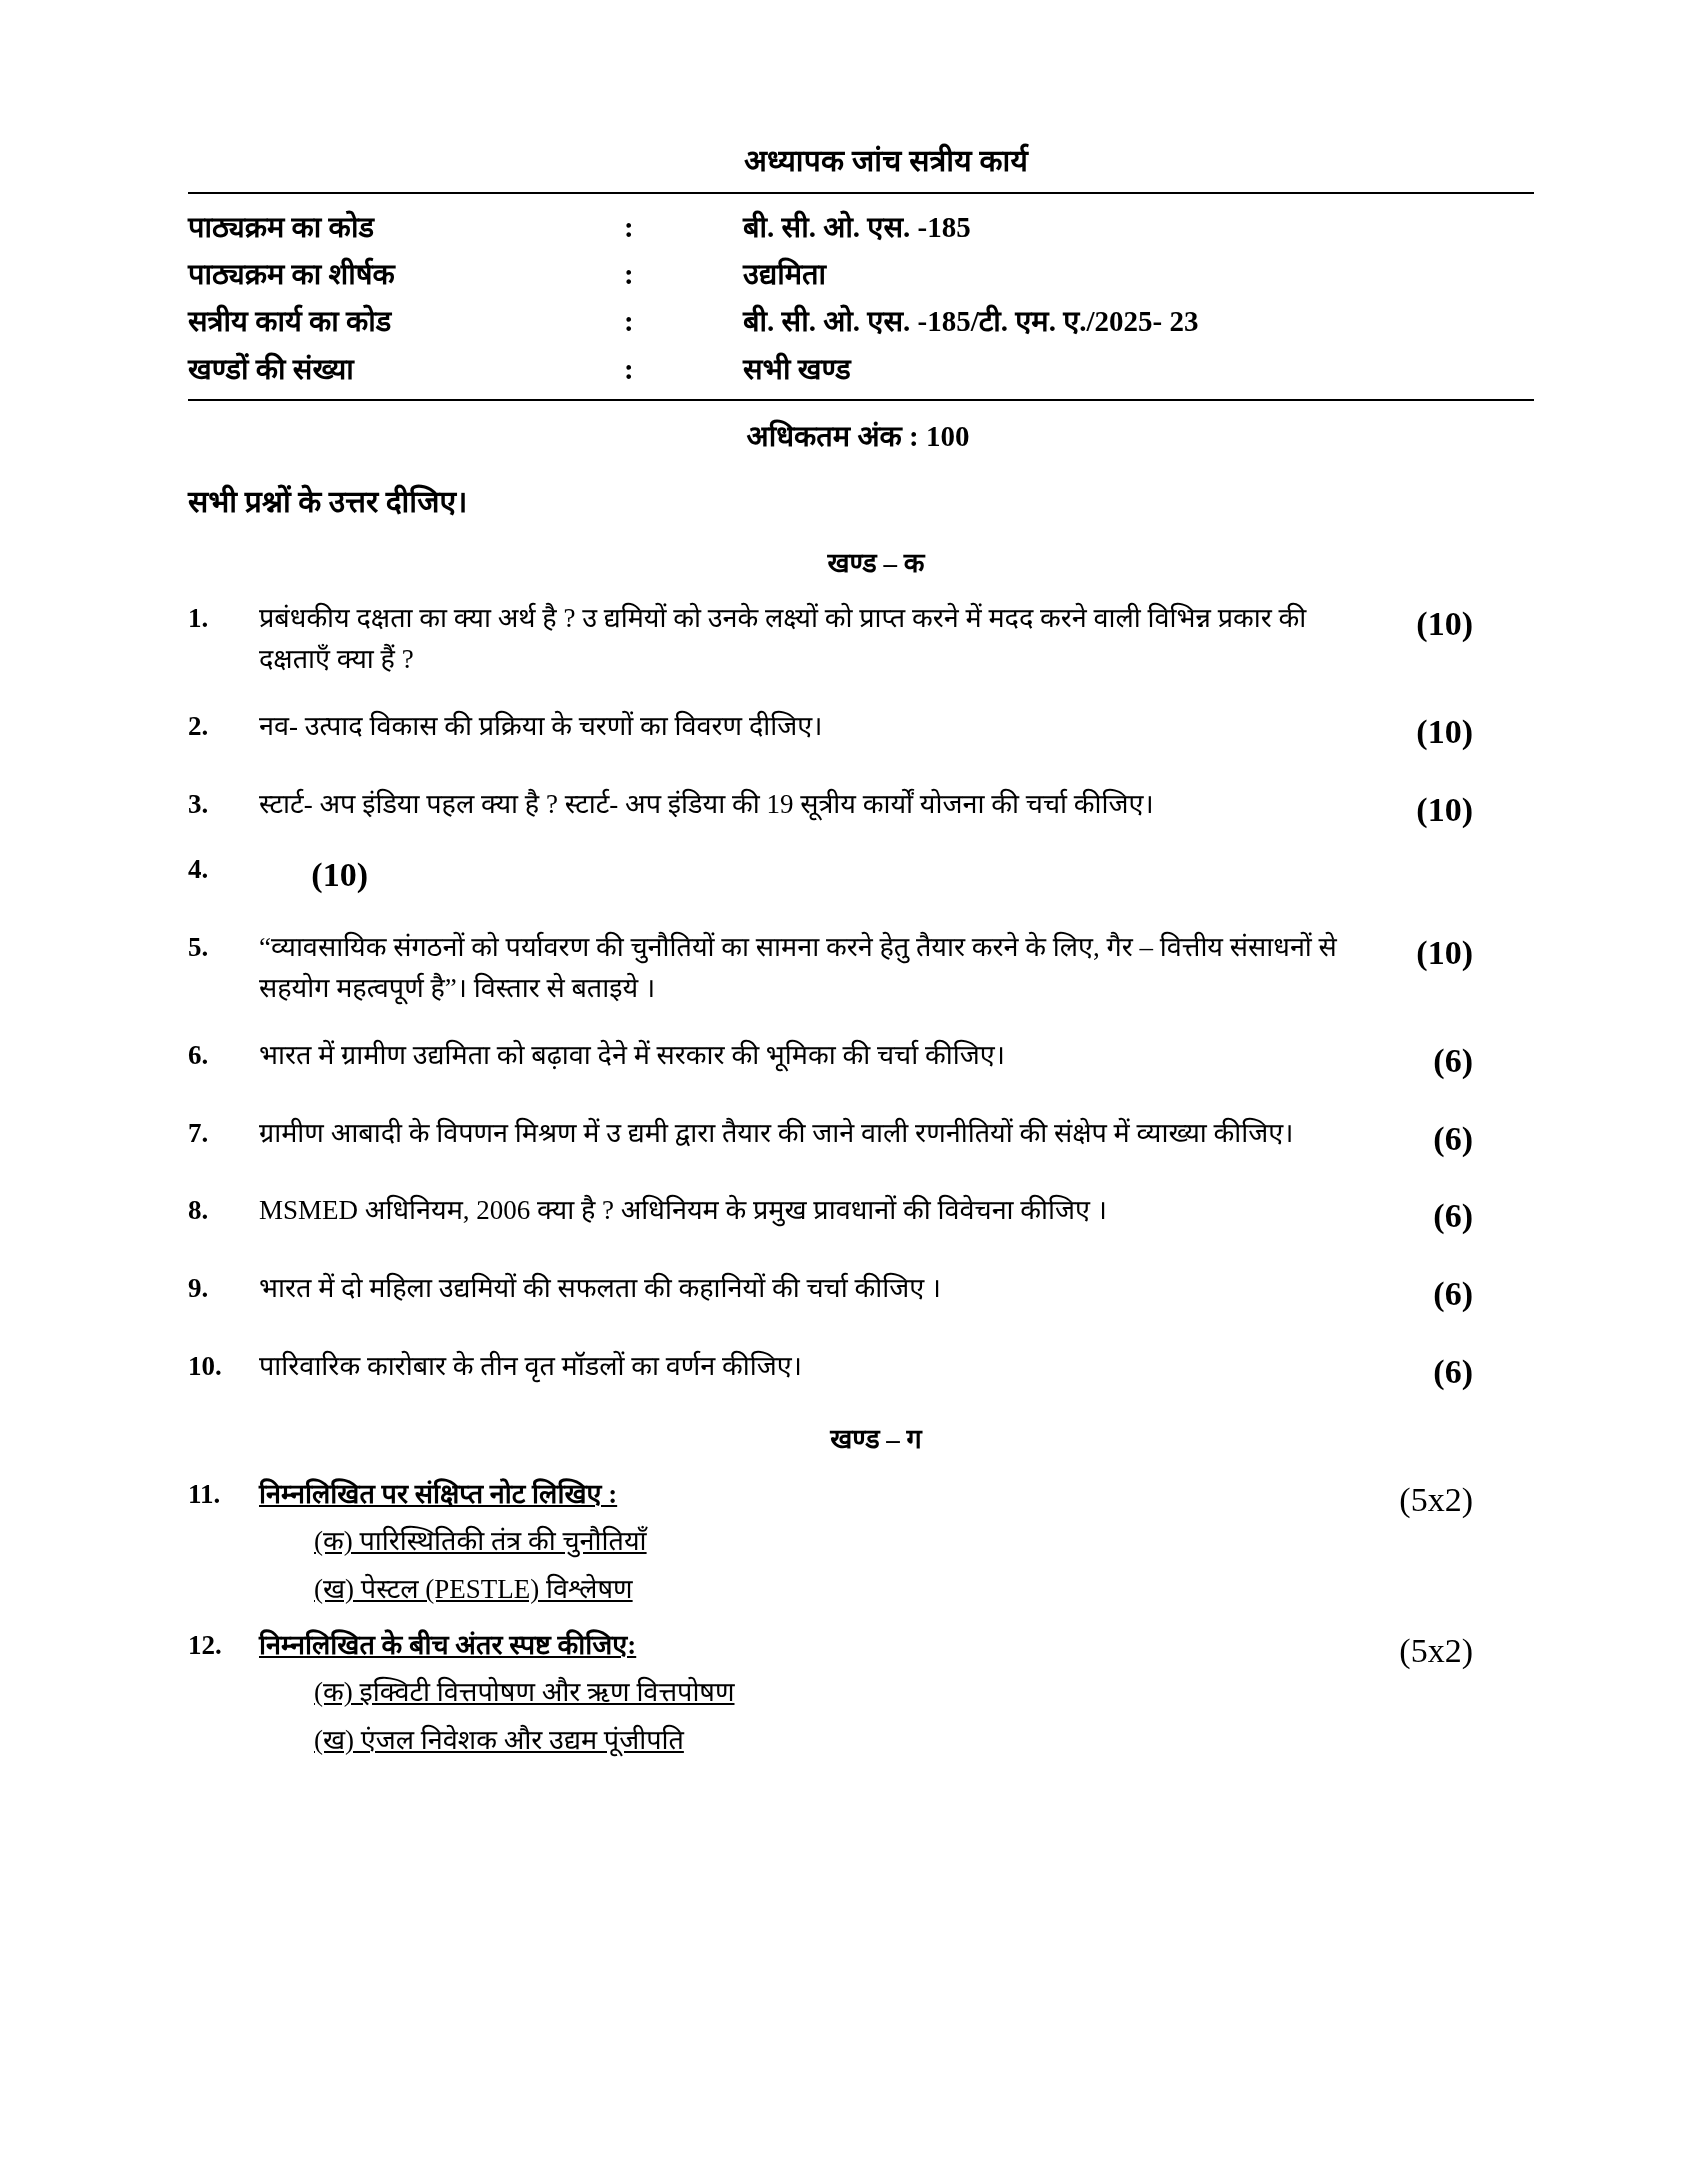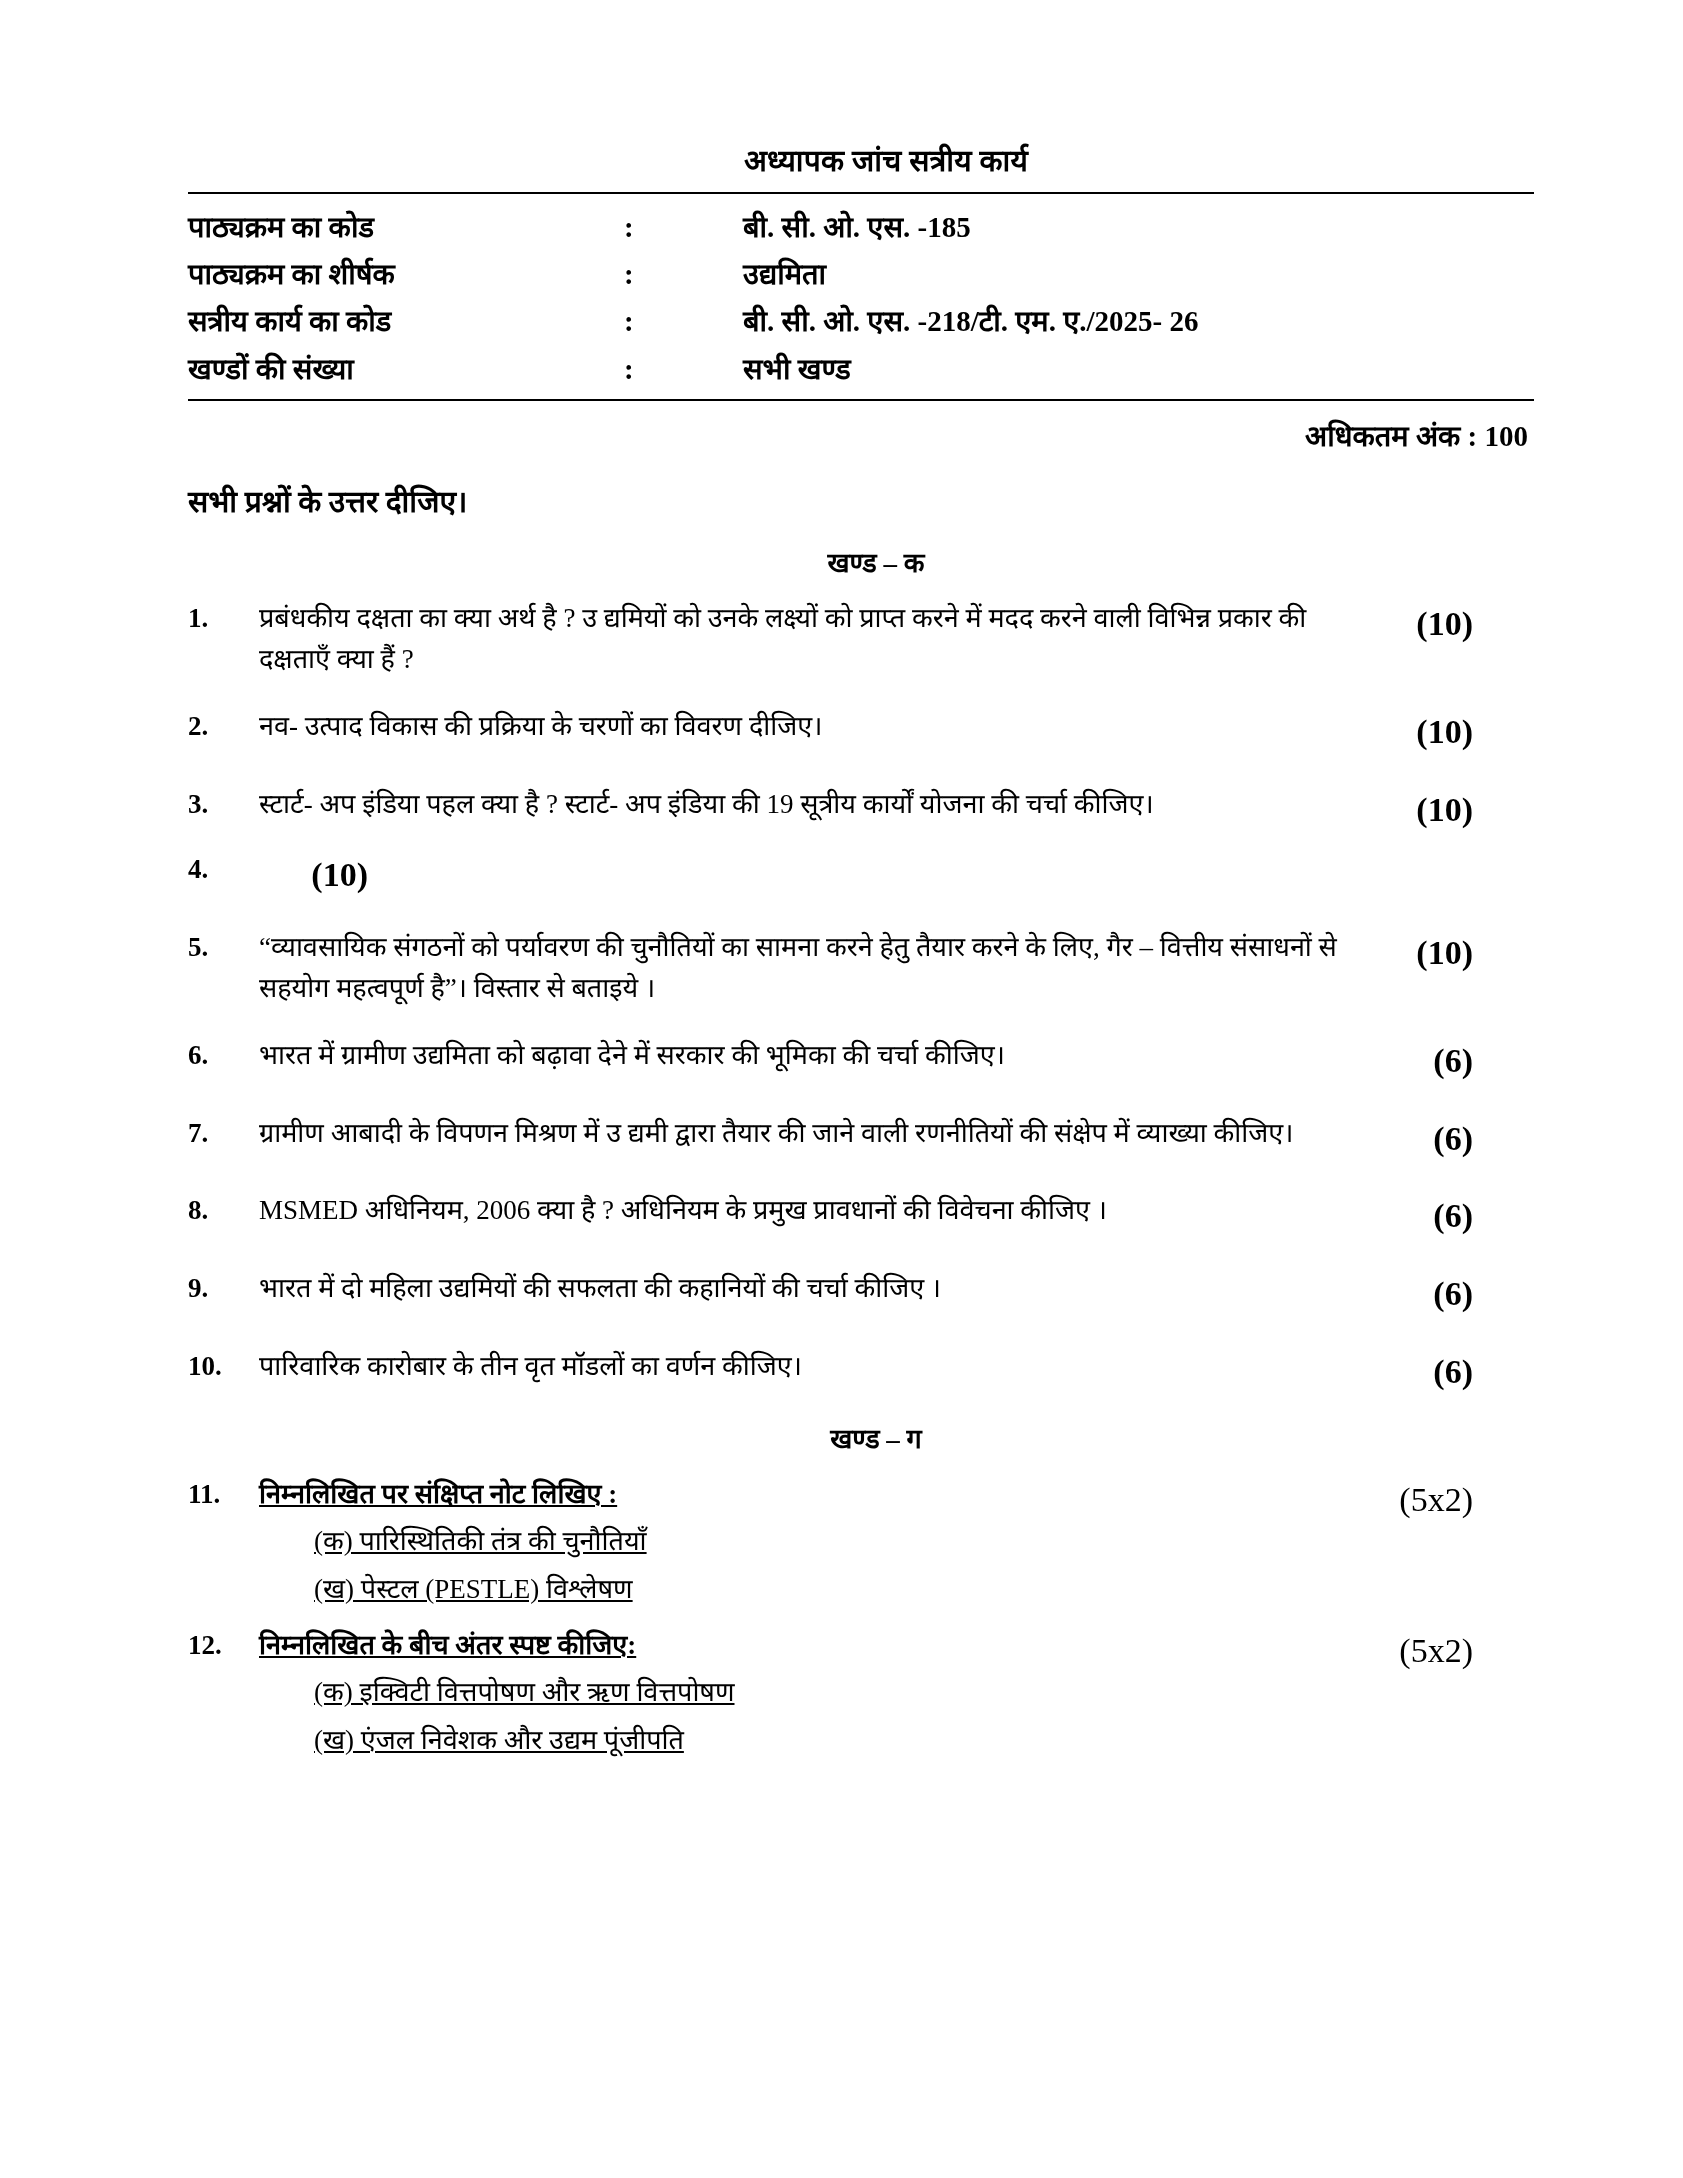--- a/index.html
+++ b/index.html
@@ -49,21 +49,21 @@
     font-weight: bold;
     padding: 6px 0 7px 0;
     vertical-align: baseline;
     line-height: 1.18;
   }
   .meta-label { width: 436px; }
   .meta-colon { width: 119px; text-align: left; }
   .meta-value { }
 
   .max-marks {
-    text-align: right;
+    text-align: center;
     font-size: 29px;
     font-weight: bold;
     margin-top: 14px;
     padding-right: 6px;
   }
   .instruction {
     font-size: 30px;
     font-weight: bold;
     margin-top: 26px;
     margin-bottom: 10px;
@@ -132,21 +132,21 @@
         <td class="meta-value">बी. सी. ओ. एस. -185</td>
       </tr>
       <tr>
         <td class="meta-label">पाठ्यक्रम का शीर्षक</td>
         <td class="meta-colon">:</td>
         <td class="meta-value">उद्यमिता</td>
       </tr>
       <tr>
         <td class="meta-label">सत्रीय कार्य का कोड</td>
         <td class="meta-colon">:</td>
-        <td class="meta-value">बी. सी. ओ. एस. -218/टी. एम. ए./2025- 26</td>
+        <td class="meta-value">बी. सी. ओ. एस. -185/टी. एम. ए./2025- 23</td>
       </tr>
       <tr>
         <td class="meta-label">खण्डों की संख्या</td>
         <td class="meta-colon">:</td>
         <td class="meta-value">सभी खण्ड</td>
       </tr>
     </tbody>
   </table>
 
   <hr class="rule">

